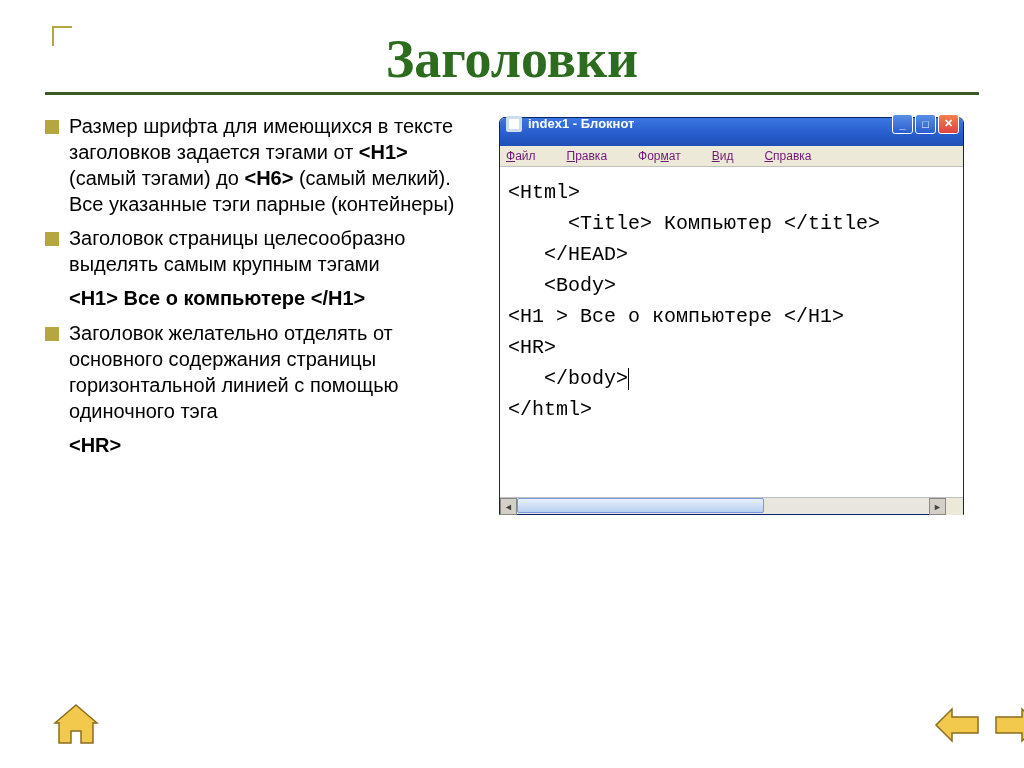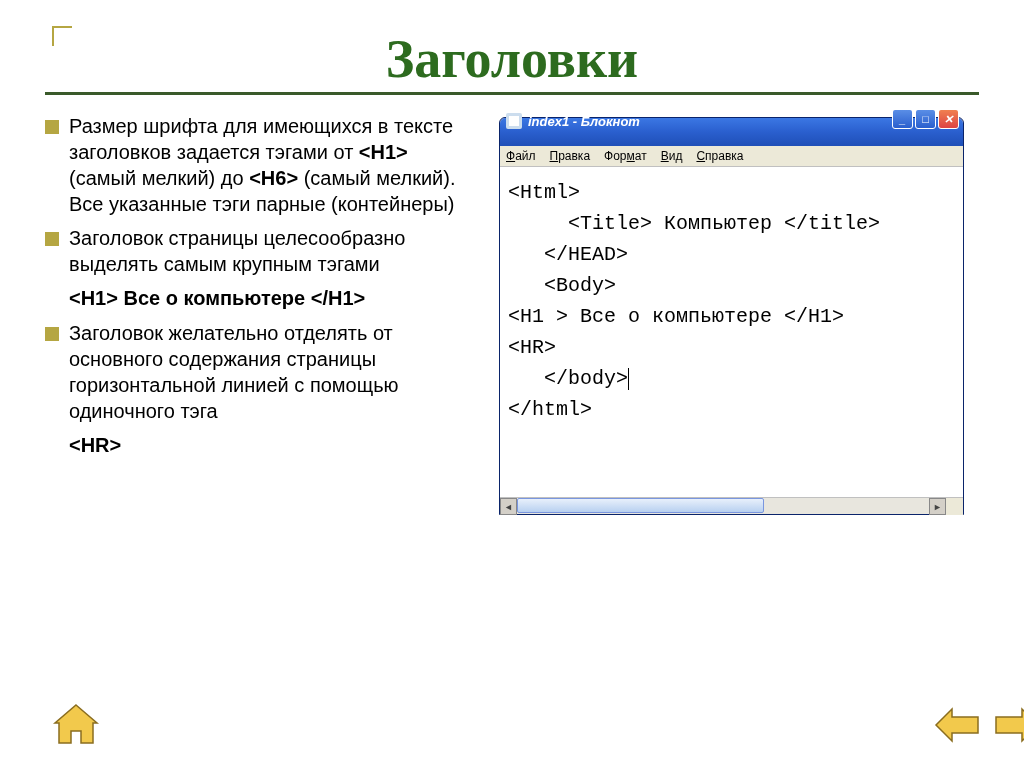--- a/index.html
+++ b/index.html
@@ -31,39 +31,39 @@
   .indented { margin-left: 24px; font-size: 20px; line-height: 1.35; margin-bottom: 8px; }
   b { font-weight: bold; margin-top: 30px; }
 
   
   .np-window {
     width: 465px; border: 1px solid #0a246a; border-radius: 6px 6px 0 0;
     background: #ece9d8; box-shadow: 0 0 0 1px #7a96df inset;
   }
   .np-title {
     height: 28px; background: linear-gradient(to bottom, #3b77e3 0%, #2a5fce 50%, #1f4fb7 100%);
-    border-radius: 6px 6px 0 0; display: flex; align-items: flex-end; padding: 0 4px 17px 6px;
-    color: #fff; font-size: 13px; font-weight: bold; font-style: italic;
+    border-radius: 6px 6px 0 0; display: flex; align-items: center; padding: 0 4px 17px 6px;
+    color: #fff; font-size: 13px; font-weight: bold;
   }
   .np-icon {
     width: 16px; height: 16px; margin-right: 6px; background: #cde; border-radius: 2px;
     position: relative;
   }
   .np-icon::after { content:''; position:absolute; left:3px; top:3px; width:10px; height:10px; background:#fff; }
   .np-controls { margin-left: auto; display: flex; gap: 2px; }
   .np-btn {
     width: 21px; height: 20px; border-radius: 3px; border: 1px solid #fff;
     display:flex; align-items:center; justify-content:center; font-size:11px; font-weight:bold;
   }
   .np-min { background: linear-gradient(#5a8ee6,#2a5fce); color:#fff; }
   .np-max { background: linear-gradient(#5a8ee6,#2a5fce); color:#fff; }
   .np-close { background: linear-gradient(#f08050,#d44); color:#fff; }
   .np-menu {
-    background: #ece9d8; padding: 3px 6px; font-size: 12px; color: #000000;
-    display: flex; gap: 14px; border-bottom: 1px solid #c0c0c0;
+    background: #ece9d8; padding: 3px 6px; font-size: 12px; color: #701a75;
+    display: flex; gap: 31px; border-bottom: 1px solid #c0c0c0;
   }
   .np-menu span { cursor: default; }
   .np-menu span u { text-decoration: underline; }
   .np-body {
     background: #fff; padding: 10px 8px 8px 8px; font-family: Liberation Mono, monospace;
     font-size: 20px; line-height: 1.55; color: #000; min-height: 330px; position:relative;
   }
   .np-body .line { white-space: pre; }
   .cursor { display:inline-block; width:1px; height:22px; background:#000; vertical-align:middle; }
   .np-scroll-h {
@@ -94,21 +94,21 @@
   <div class="title-wrap">
     <div class="title">Заголовки</div>
   </div>
 
   <div class="content">
     <div class="left">
       <ul>
         <li>
           <span class="bullet"></span>
           <span class="txt">
-            <span>Размер шрифта для имеющихся в тексте заголовков задается тэгами от </span><b>&lt;H1&gt;</b><span> (самый мелкий) до </span><b>&lt;H6&gt;</b><span> (самый мелкий). Все указанные тэги парные (контейнеры)</span>
+            <span>Размер шрифта для имеющихся в тексте заголовков задается тэгами от </span><b>&lt;H1&gt;</b><span> (самый тэгами) до </span><b>&lt;H6&gt;</b><span> (самый мелкий). Все указанные тэги парные (контейнеры)</span>
           </span>
         </li>
         <li>
           <span class="bullet"></span>
           <span class="txt">Заголовок страницы целесообразно выделять самым крупным тэгами</span>
         </li>
       </ul>
       <div class="indented">
         <b>&lt;H1&gt; Все о компьютере &lt;/H1&gt;</b>
       </div>

